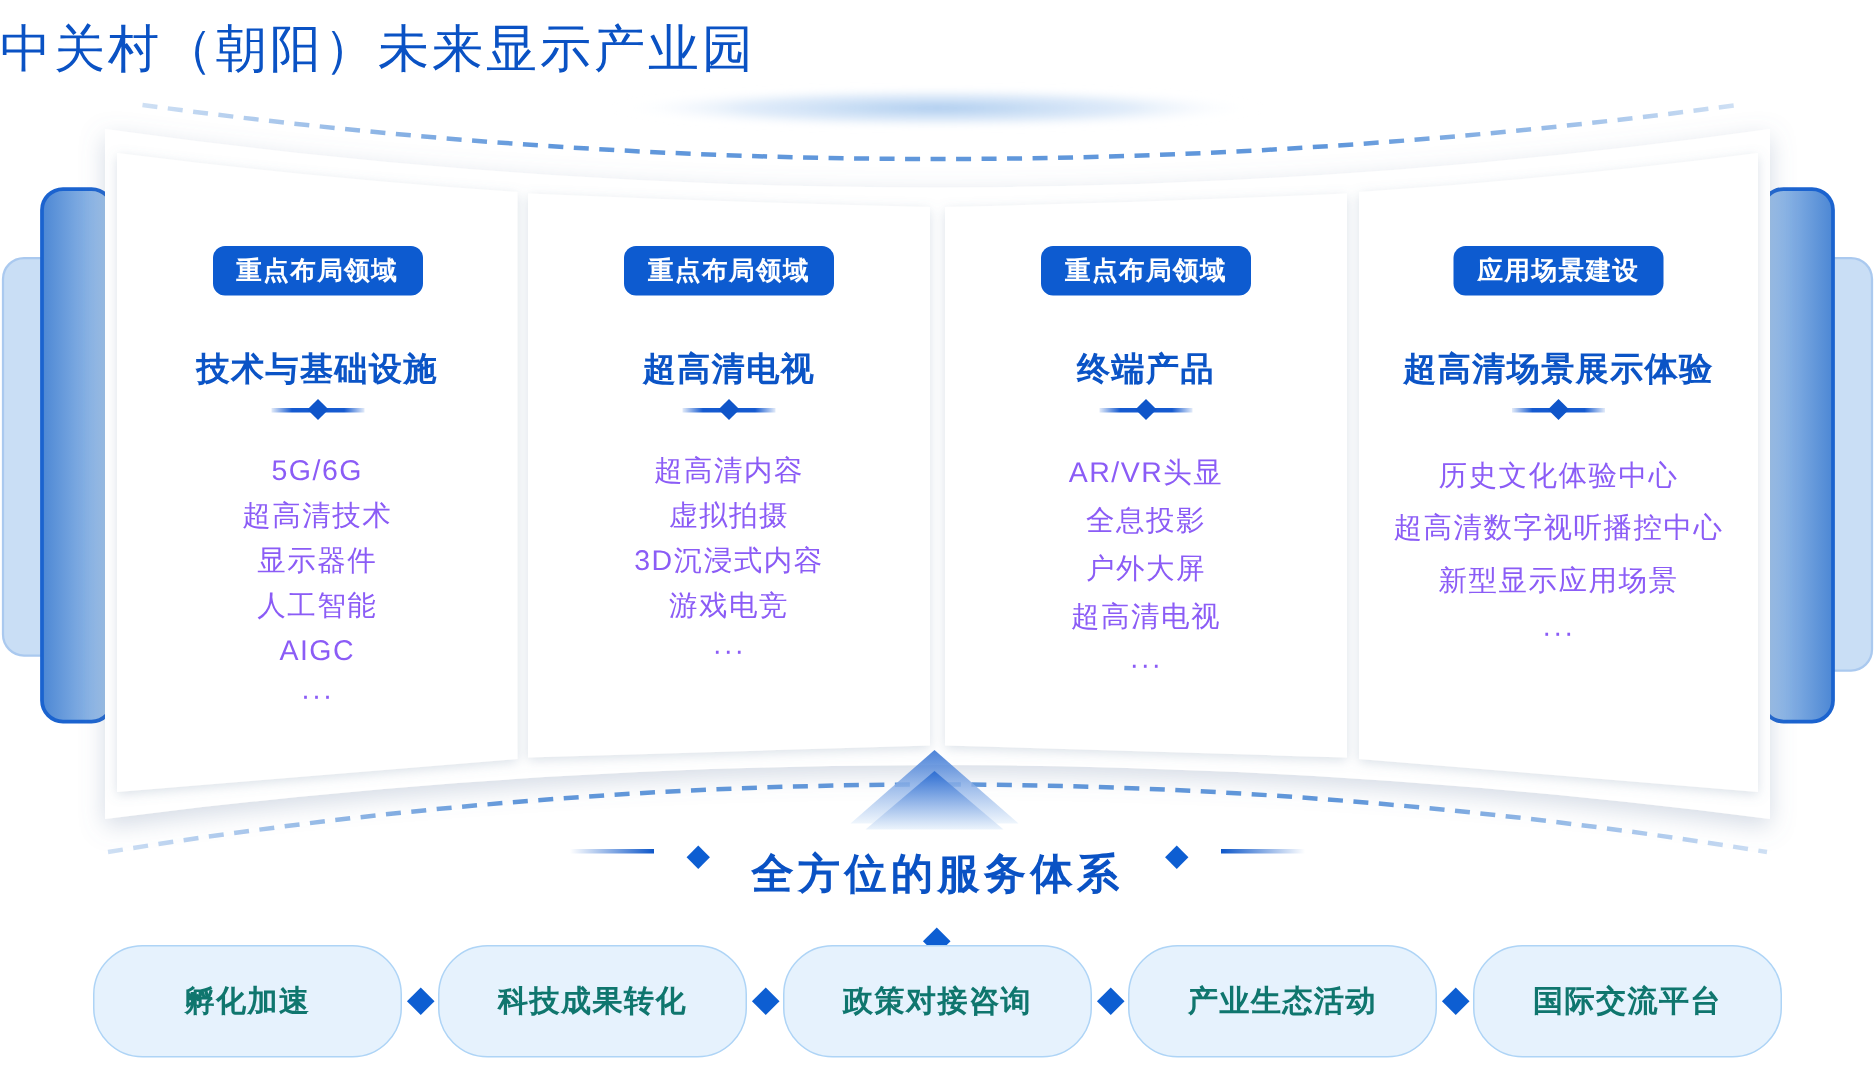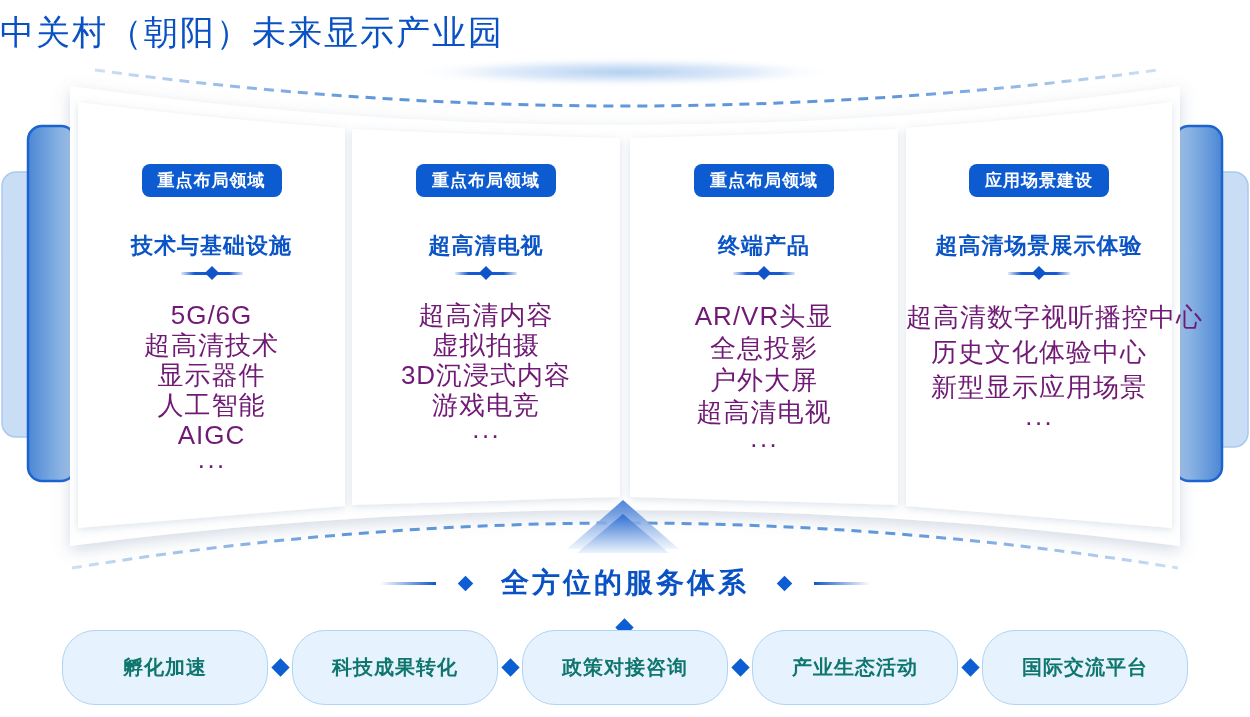--- a/index.html
+++ b/index.html
@@ -17,29 +17,29 @@
   .col{position:absolute;top:164px;text-align:center;}
   .badge{
     display:inline-block;background:#0d5bd0;color:#ffffff;
     font-size:17px;font-weight:700;padding:5px 16px;border-radius:8px;letter-spacing:1px;
   }
   .col-title{margin-top:36px;font-size:22px;line-height:26px;font-weight:700;color:#0b54c6;letter-spacing:1px;}
   .divider{position:relative;width:62px;height:13px;margin:8px auto 0;}
   .dline{position:absolute;left:0;top:5px;width:62px;height:3px;
     background:linear-gradient(90deg,rgba(21,90,208,.12),#155ad0 22%,#155ad0 78%,rgba(21,90,208,.12));}
   .ddiamond{position:absolute;left:26px;top:1px;width:10px;height:10px;background:#0f55c9;transform:rotate(45deg);}
-  .items{margin-top:20px;font-size:26px;font-weight:500;color:#701a75;letter-spacing:1px;}
+  .items{margin-top:20px;font-size:19px;font-weight:500;color:#8b5cf6;letter-spacing:1px;}
   .items div{white-space:nowrap;}
   .sp30 div{line-height:30px;}
   .sp32 div{line-height:32px;}
   .sp35 div{line-height:35px;}
 
   .services-heading{
     position:absolute;top:566px;left:0;width:100%;
-    display:flex;justify-content:center;align-items:center;gap:24px;
+    display:flex;justify-content:center;gap:24px;
   }
   .h-line{width:56px;height:3px;}
   .h-line.left{background:linear-gradient(90deg,rgba(14,87,201,0),#0e57c9);}
   .h-line.right{background:linear-gradient(270deg,rgba(14,87,201,0),#0e57c9);}
   .dm{background:#0d5ed2;transform:rotate(45deg);}
   .dm-11{width:11px;height:11px;}
   .services-title{font-size:28px;line-height:34px;font-weight:700;color:#0a52c4;letter-spacing:3px;padding:0 6px;}
 
   .mid-diamond{position:absolute;left:618px;top:621px;width:13px;height:13px;background:#0d5ed2;transform:rotate(45deg);}
 
@@ -172,22 +172,22 @@
   </div>
 
   <div class="col" style="left:906px;width:266px;">
     <div class="badge">应用场景建设</div>
     <div class="col-title">超高清场景展示体验</div>
     <div class="divider">
       <span class="dline"></span>
       <span class="ddiamond"></span>
     </div>
     <div class="items sp35">
+      <div>历史文化体验中心</div>
       <div>超高清数字视听播控中心</div>
-      <div>历史文化体验中心</div>
       <div>新型显示应用场景</div>
       <div>···</div>
     </div>
   </div>
 
   <div class="services-heading">
     <span class="h-line left"></span>
     <span class="dm dm-11"></span>
     <span class="services-title">全方位的服务体系</span>
     <span class="dm dm-11"></span>

